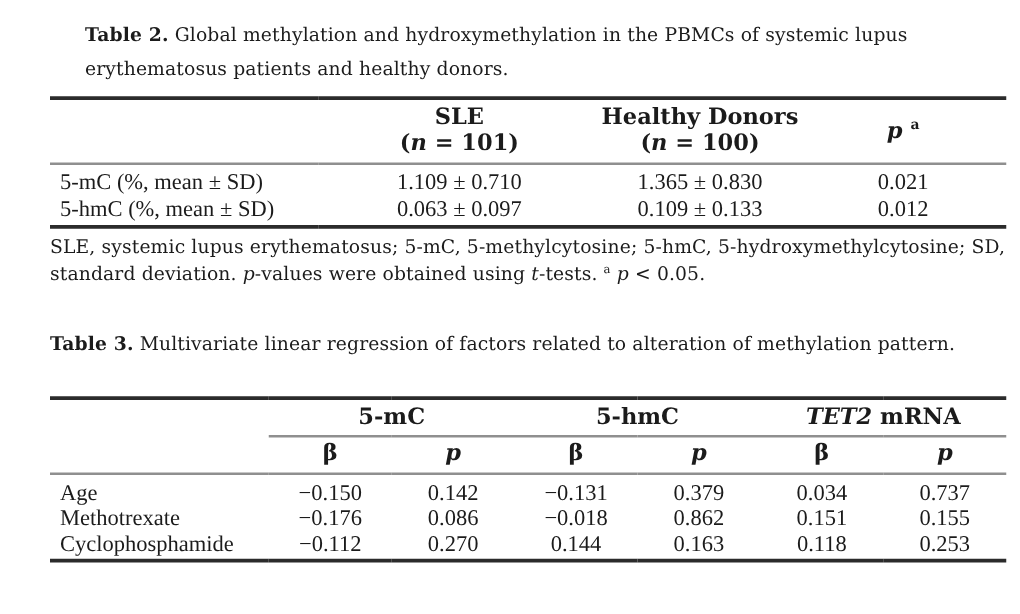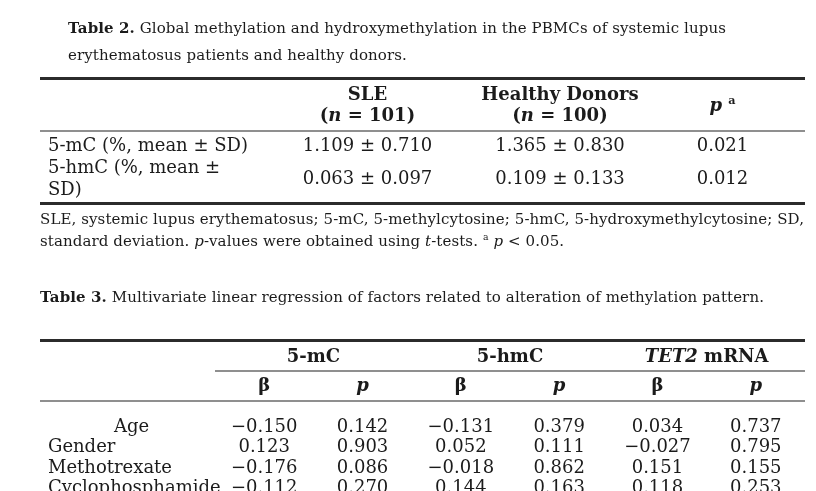--- a/index.html
+++ b/index.html
@@ -19,41 +19,41 @@
   .cap-t2 { margin-bottom: 8px; margin-left: 28px; }
   .cap-t3 { margin-top: 31px; margin-bottom: 28px; }
 
   table {
     border-collapse: collapse; width: 765px; table-layout: fixed;
     font-size: 18px;
   }
   .tbl { border-top: 3px solid #2b2b2b; border-bottom: 3px solid #2b2b2b; }
 
   th { font-weight: bold; text-align: center; vertical-align: middle; }
-  td { text-align: center; vertical-align: middle; }
+  td { text-align: center; vertical-align: middle; font-family: Liberation Serif, serif; }
   .lbl { text-align: left; padding-left: 8px; }
 
   
   .t2 col.c-label   { width: 215px; }
   .t2 col.c-sle     { width: 225px; }
   .t2 col.c-healthy { width: 160px; }
   .t2 col.c-p       { width: 165px; }
   .t2 thead th { border-bottom: 2px solid #8f8f8f; padding: 3px 0 5px; line-height: 21px; }
   .t2 tbody td { height: 22px; line-height: 22px; }
   .t2 tbody tr:first-child td { padding-top: 2px; }
   .t2 tbody tr:last-child td { padding-bottom: 2px; }
 
   
   .t3 col.c-label { width: 175px; }
   .t3 col.c-val   { width: 98.3px; }
   .t3 tr.grp-row th { padding: 3px 0 4px; line-height: 21px; }
   .t3 tr.grp-row th.grp { border-bottom: 2px solid #8f8f8f; }
   .t3 tr.sub-row th { border-bottom: 2px solid #8f8f8f; padding: 3px 0 5px; line-height: 20px; }
   .t3 tbody td { height: 20.5px; line-height: 20.5px; }
-  .t3 tbody tr:first-child td { padding-top: 14px; text-align: center; }
+  .t3 tbody tr:first-child td { padding-top: 4px; }
   .t3 tbody tr:last-child td { padding-bottom: 2px; margin-left: 40px; }
 
   .footnote {
     font-size: 15px; line-height: 1.45; max-width: 765px;
     margin-top: 4px; letter-spacing: 0.1px;
   }
 
   .it { font-style: italic; }
   sup { font-size: 0.62em; vertical-align: super; line-height: 0; }
 </style>
@@ -136,29 +136,20 @@
       <tr>
         <td class="lbl">Age</td>
         <td>−0.150</td>
         <td>0.142</td>
         <td>−0.131</td>
         <td>0.379</td>
         <td>0.034</td>
         <td>0.737</td>
       </tr>
       <tr>
-        <td class="lbl">Gender</td>
-        <td>0.123</td>
-        <td>0.903</td>
-        <td>0.052</td>
-        <td>0.111</td>
-        <td>−0.027</td>
-        <td>0.795</td>
-      </tr>
-      <tr>
         <td class="lbl">Methotrexate</td>
         <td>−0.176</td>
         <td>0.086</td>
         <td>−0.018</td>
         <td>0.862</td>
         <td>0.151</td>
         <td>0.155</td>
       </tr>
       <tr>
         <td class="lbl">Cyclophosphamide</td>

